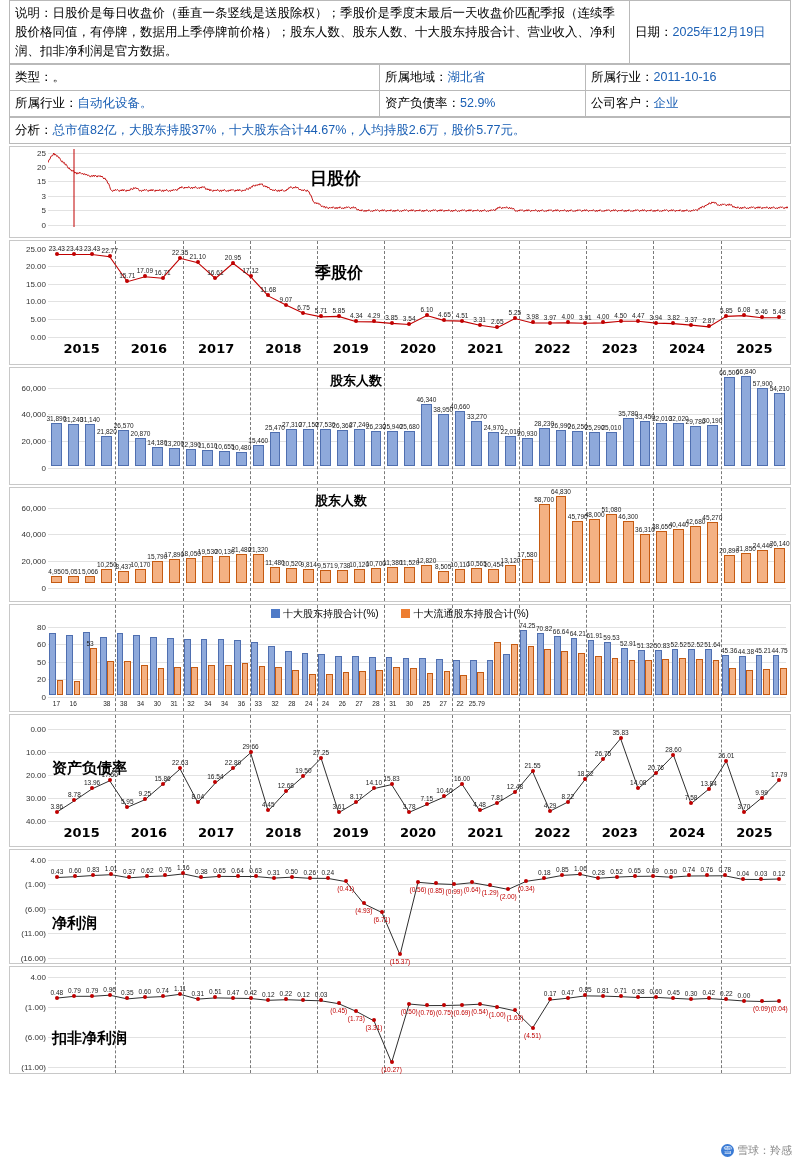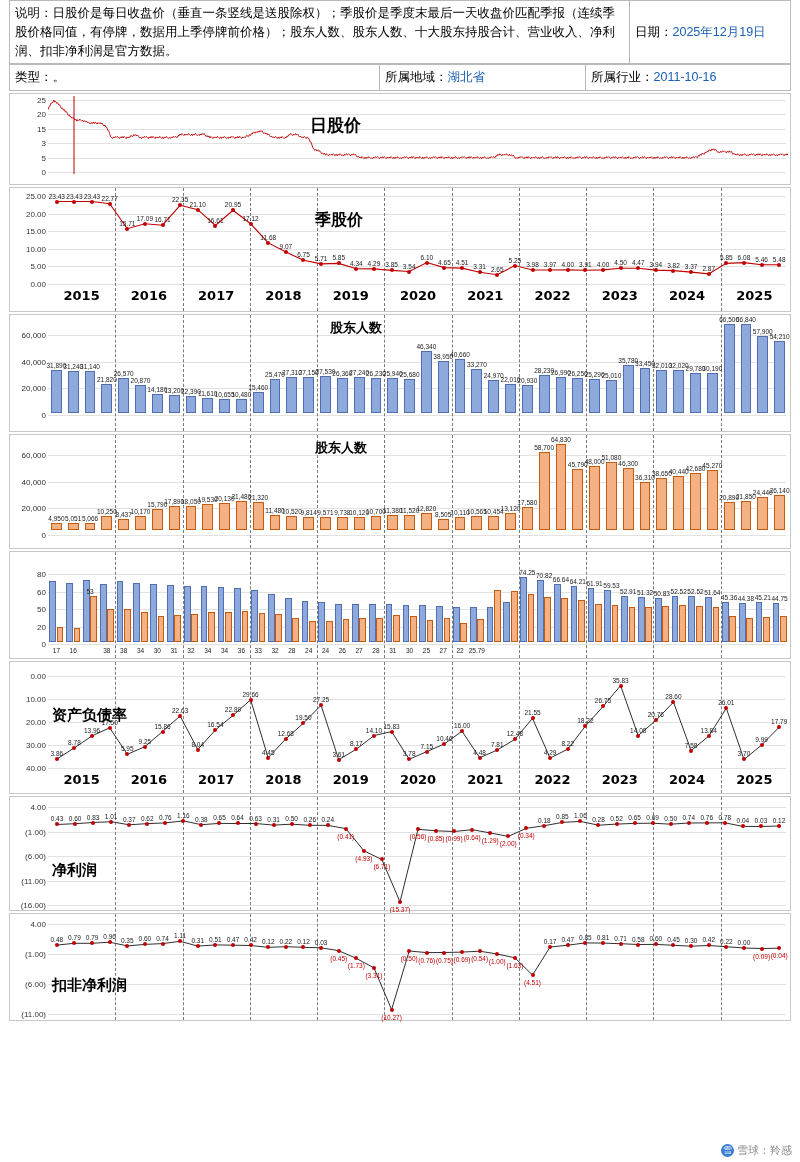--- a/index.html
+++ b/index.html
@@ -164,24 +164,40 @@
       <td style="width:370px">
         <span>类型：</span><span>。</span>
       </td>
       <td style="width:206px">
         <span>所属地域：</span><span class="blue">湖北省</span>
       </td>
       <td>
         <span>所属行业：</span><span class="blue">2011-10-16</span>
       </td>
     </tr>
+    <tr>
+      <td>
+        <span>所属行业：</span><span class="blue">自动化设备。</span>
+      </td>
+      <td>
+        <span>资产负债率：</span><span class="blue">52.9%</span>
+      </td>
+      <td>
+        <span>公司客户：</span><span class="blue">企业</span>
+      </td>
+    </tr>
   </tbody>
     </table>
   <table class="info">
     <tbody>
+    <tr>
+      <td>
+        <span>分析：</span><span class="blue">总市值82亿，大股东持股37%，十大股东合计44.67%，人均持股2.6万，股价5.77元。</span>
+      </td>
+    </tr>
   </tbody>
     </table>
 
   <div class="chart-block" id="c-daily" style="height:92px">
     <div class="chart-label" style="left:300px; top:20px; font-size:17px">日股价</div>
   <div class="axis-left" style="top: 2px;">25</div>
       <div class="gridline" style="top: 6px;"></div>
       <div class="axis-left" style="top: 16.4px;">20</div>
       <div class="gridline" style="top: 20.4px;"></div>
       <div class="axis-left" style="top: 30.8px;">15</div>
@@ -542,20 +558,24 @@
         <div class="bar orange" style="left: 692.573px; width: 10.7636px; height: 29.1333px; bottom: 18px;"></div>
         <div class="vlabel" style="left: 697.955px; top: auto; bottom: 48.1333px;">21,850</div>
         <div class="bar orange" style="left: 709.391px; width: 10.7636px; height: 32.5867px; bottom: 18px;"></div>
         <div class="vlabel" style="left: 714.773px; top: auto; bottom: 51.5867px;">24,440</div>
         <div class="bar orange" style="left: 726.209px; width: 10.7636px; height: 34.8533px; bottom: 18px;"></div>
         <div class="vlabel" style="left: 731.591px; top: auto; bottom: 53.8533px;">26,140</div>
       </div>
     </div>
 
   <div class="chart-block" id="c-top10" style="height:108px">
+    <div class="legend-row">
+      <span class="legend-item"><span class="legend-chip blue"></span><span>十大股东持股合计(%)</span></span>
+      <span class="legend-item"><span class="legend-chip orange"></span><span>十大流通股东持股合计(%)</span></span>
+    </div>
   <div class="axis-left" style="top: 18px;">80</div>
       <div class="gridline" style="top: 22px;"></div>
       <div class="axis-left" style="top: 35.5px;">60</div>
       <div class="gridline" style="top: 39.5px;"></div>
       <div class="axis-left" style="top: 53px;">50</div>
       <div class="gridline" style="top: 57px;"></div>
       <div class="axis-left" style="top: 70.5px;">20</div>
       <div class="gridline" style="top: 74.5px;"></div>
       <div class="axis-left" style="top: 88px;">0</div>
       <div class="gridline" style="top: 92px;"></div>

